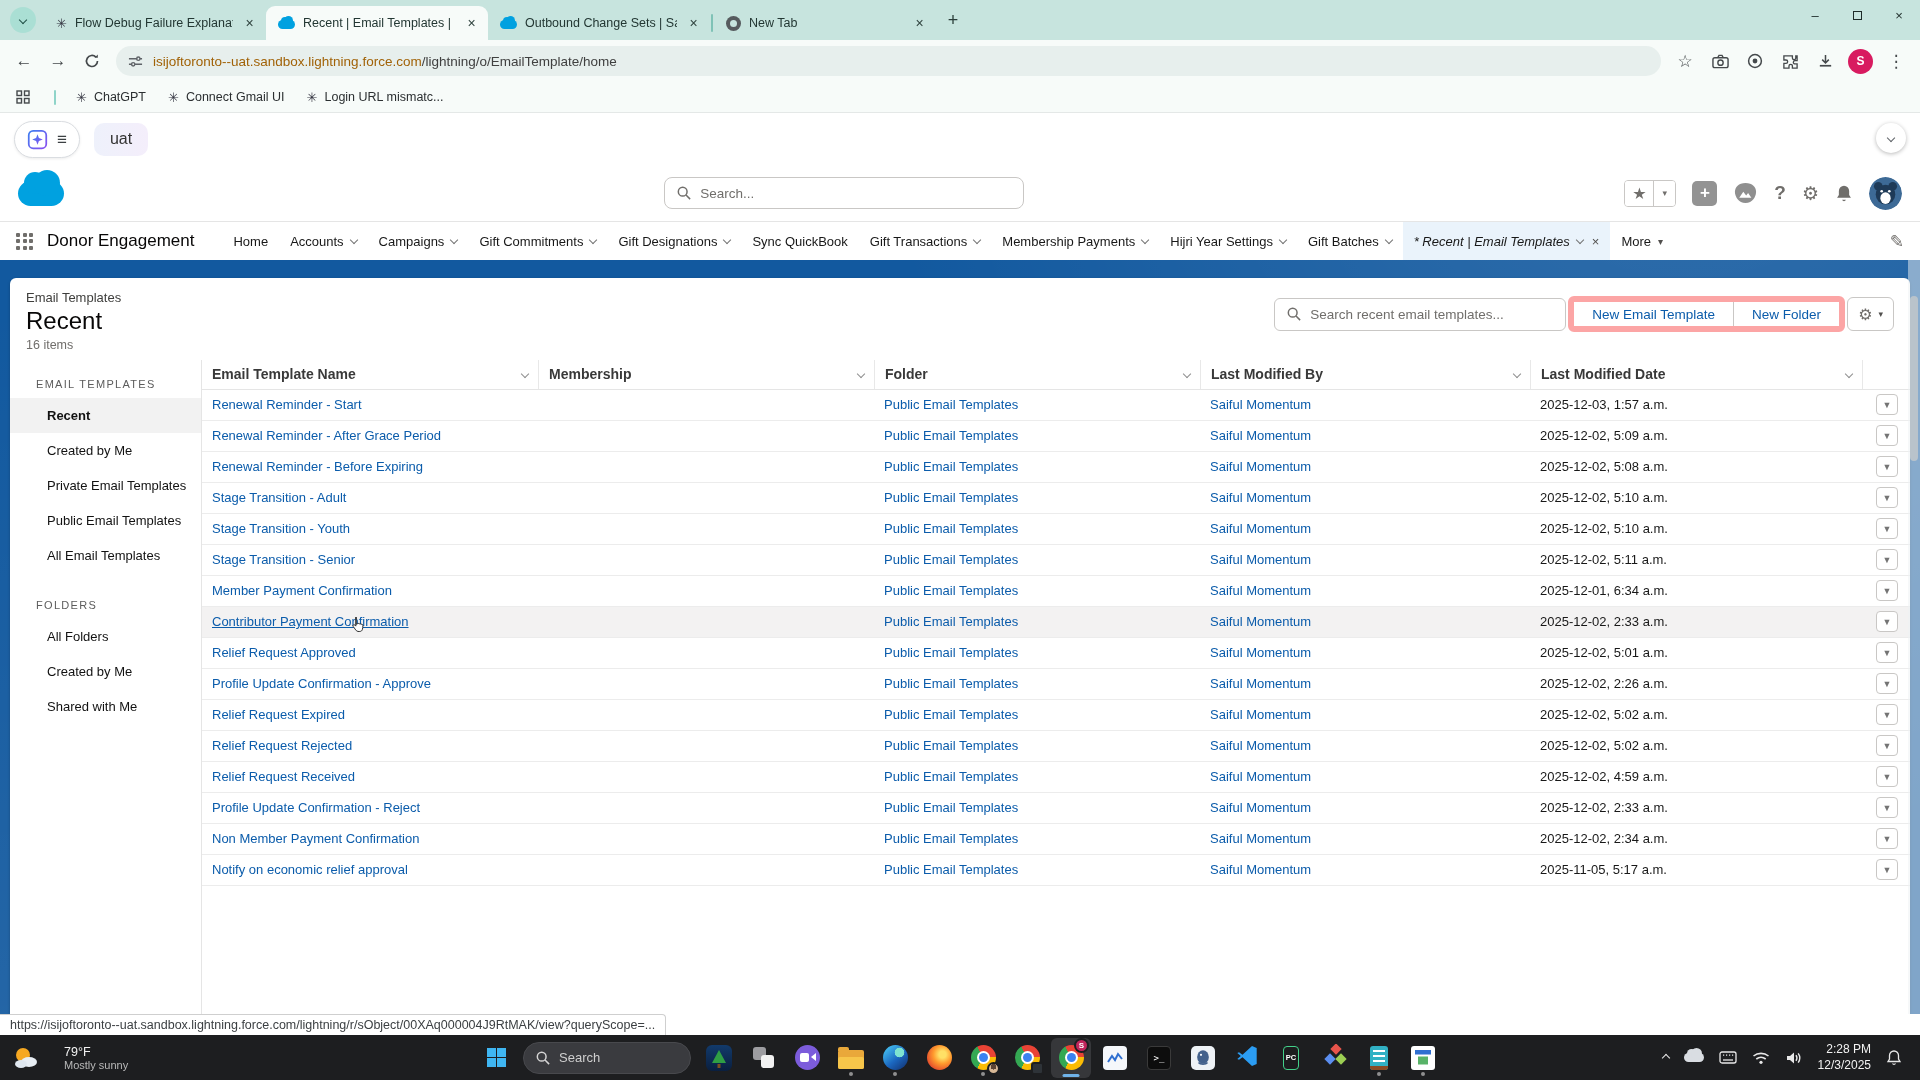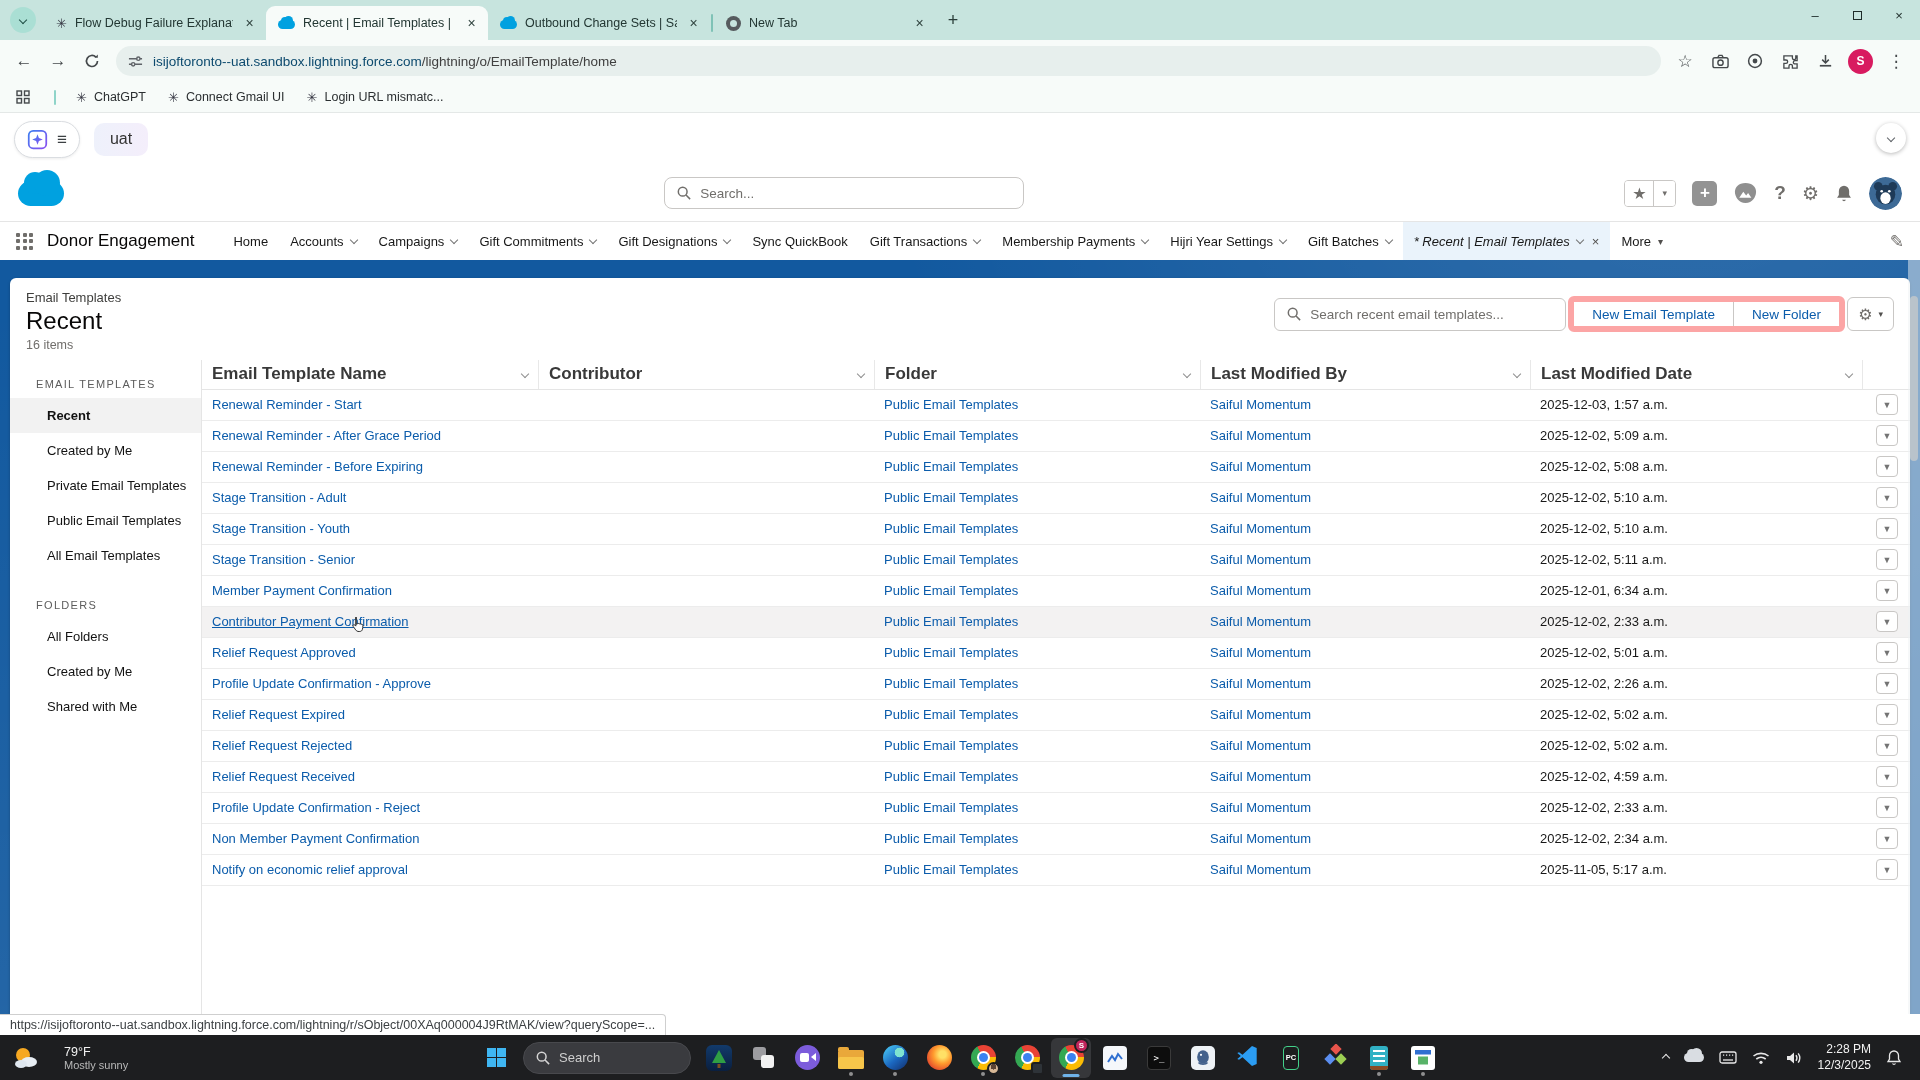--- a/index.html
+++ b/index.html
@@ -24,21 +24,21 @@
   .fav-salesforce{width:17px;height:9px;background:#00a1e0;border-radius:5px;position:relative;margin-top:2px}
   .fav-salesforce::before{content:"";position:absolute;width:8px;height:8px;background:#00a1e0;border-radius:50%;top:-3px;left:3px}
   .fav-salesforce::after{content:"";position:absolute;width:9px;height:9px;background:#00a1e0;border-radius:50%;top:-4px;right:2px}
   .fav-newtab{width:15px;height:15px;border-radius:50%;background:#565b5e;position:relative}
   .fav-newtab::before{content:"";position:absolute;inset:4px;background:#c7e4de;border-radius:50%}
 
   
   .toolbar{height:42px;background:#f7fbf9;display:flex;align-items:center;padding:0 8px;gap:2px}
   .nav-ico{width:32px;height:32px;display:flex;align-items:center;justify-content:center;color:#45494c;font-size:17px;border-radius:50%;cursor:pointer;flex:0 0 auto}
   .url-pill{height:30px;background:#e7efed;border-radius:15px;display:flex;align-items:center;padding:0 12px;gap:10px;font-size:13.5px;flex:1;min-width:0;margin:0 6px}
-  .url-domain{color:#0c4a6e}
+  .url-domain{color:#a16207}
   .url-path{color:#404040}
   .right-icons{display:flex;align-items:center;gap:3px;flex:0 0 auto}
   .avatar-s{width:25px;height:25px;border-radius:50%;background:#d81b60;color:#fff;font-size:12px;font-weight:bold;display:flex;align-items:center;justify-content:center;cursor:pointer;margin:0 4px}
 
   
   .bookmarks{height:31px;background:#f7fbf9;display:flex;align-items:center;gap:20px;padding:0 12px;font-size:12.5px;color:#2b2f31;border-bottom:1px solid #e4e8e7}
   .bm{display:flex;gap:7px;align-items:center;cursor:pointer}
   .bm-sep{width:2px;height:15px;background:#8fd4c9;border-radius:1px}
 
   
@@ -98,21 +98,21 @@
 
   
   .list-body{flex:1;display:flex;min-height:0}
   .sidebar{width:192px;border-right:1px solid #e5e5e5;padding-top:8px;flex:0 0 auto}
   .side-label{font-size:11px;letter-spacing:1.3px;color:#5c5c5c;padding:10px 0 8px 26px}
   .side-label.second{margin-top:16px}
   .side-item{font-size:13px;color:#121212;padding:10px 0 10px 37px;cursor:pointer}
   .side-item.active{background:#f2f2f2;font-weight:bold}
 
   .table{flex:1;display:flex;flex-direction:column;min-width:0}
-  .thead{display:grid;grid-template-columns:336px 336px 326px 330px 1fr 48px;height:30px;border-bottom:1px solid #e5e5e5;font-size:17px;font-weight:bold;color:#393939}
+  .thead{display:grid;grid-template-columns:336px 336px 326px 330px 1fr 48px;height:30px;border-bottom:1px solid #e5e5e5;font-size:14px;font-weight:bold;color:#393939}
   .th{display:flex;align-items:center;justify-content:space-between;padding:0 10px;cursor:pointer;min-width:0}
   .th + .th{border-left:1px solid #e8e8e8}
   .th .chev{color:#8f8f8f;flex:0 0 auto;margin-left:6px}
   .th .lbl{white-space:nowrap;overflow:hidden;text-overflow:ellipsis}
   .trow{display:grid;grid-template-columns:336px 336px 326px 330px 1fr 48px;height:31px;border-bottom:1px solid #ececec;align-items:center;font-size:13px;position:relative}
   .trow.hovered{background:#f3f2f2}
   .td{padding:0 10px;white-space:nowrap;overflow:hidden;text-overflow:ellipsis}
   .td a{color:#0b5cab;text-decoration:none;cursor:pointer}
   .trow.hovered .td-name a{text-decoration:underline}
   .td-date{color:#181818}
@@ -467,21 +467,21 @@
             <div class="side-item">Created by Me</div>
             <div class="side-item">Shared with Me</div>
           </div>
         <div class="table">
           <div class="thead" id="table-head">
               <div class="th">
                 <span class="lbl">Email Template Name</span>
                 <span class="chev"></span>
               </div>
               <div class="th">
-                <span class="lbl">Contributor</span>
+                <span class="lbl">Membership</span>
                 <span class="chev"></span>
               </div>
               <div class="th">
                 <span class="lbl">Folder</span>
                 <span class="chev"></span>
               </div>
               <div class="th">
                 <span class="lbl">Last Modified By</span>
                 <span class="chev"></span>
               </div>

